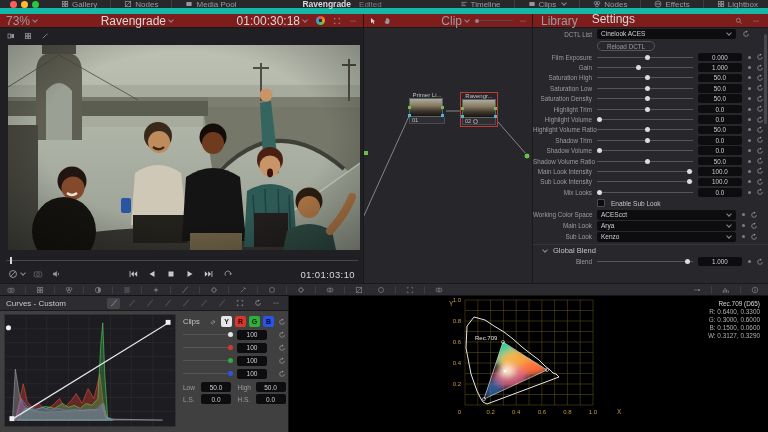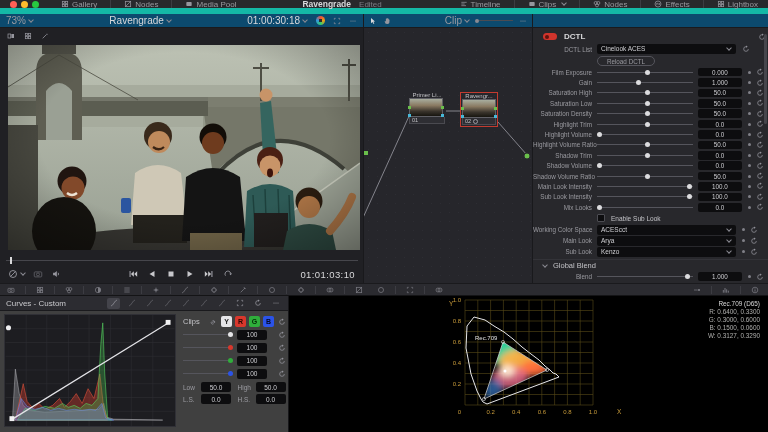--- a/index.html
+++ b/index.html
@@ -10,21 +10,21 @@
   .t6{font-size:6.5px;} .t7{font-size:7.5px;}
   .bright{color:#d8d8da;} .dim{color:#7c7c84;}
   .ic{width:10px;height:10px;fill:none;stroke:#96969e;stroke-width:1.1;flex:0 0 auto;}
   .ic.small{width:8px;height:8px;}
   .sep{width:1px;height:8px;background:#3c3c42;margin:0 7px;}
   
   #topbar{left:0;top:0;width:768px;height:14px;background:#28282c;border-bottom:6px solid #14b8a6;display:flex;align-items:center;font-size:8px;}
   .tl{width:7px;height:7px;border-radius:50%;margin-right:4px;}
   .btn{display:flex;align-items:center;gap:3px;padding:0 6px;height:100%;color:#9a9aa0;}
   
-  #row2{left:0;top:14px;width:768px;height:14px;background:#0c4a6e;border-bottom:1px solid #1a1a1d;display:flex;font-size:10px;}
+  #row2{left:0;top:14px;width:768px;height:14px;background:#7f1d1d;border-bottom:1px solid #1a1a1d;display:flex;font-size:12px;}
   .chev{width:4px;height:4px;border-right:1px solid #8a8a92;border-bottom:1px solid #8a8a92;transform:rotate(45deg);margin-left:3px;margin-top:-2px;}
   
   #viewer{left:0;top:28px;width:363px;height:255px;background:#202024;}
   #nodepane{left:363px;top:28px;width:170px;height:255px;background:#26262b;border-left:1px solid #19191c;border-right:1px solid #19191c;
     background-image:radial-gradient(#2d2d33 0.6px, transparent 0.7px);background-size:9px 9px;}
   #settings{left:533px;top:28px;width:235px;height:255px;background:#28282c;overflow:hidden;}
   
   .srow{display:flex;align-items:center;height:10.4px;padding-right:18px;}
   .slabel{width:64px;text-align:right;font-size:6.3px;color:#9a9aa0;padding-right:5px;flex:0 0 auto;white-space:nowrap;}
   .track{position:relative;width:96px;height:1px;background:#55555c;flex:0 0 auto;}
@@ -300,20 +300,31 @@
           <span>Clip</span>
           <span class="chev"></span>
         </span>
       <span style="width:4px;height:4px;border-radius:50%;background:#8a8a92;margin-left:6px"></span>
       <span style="width:34px;height:1px;background:#4c4c52"></span>
       <svg class="ic small" style="margin-left:6px">
           <use href="#s-dots"></use>
         </svg>
     </div>
 
+    <div class="row" style="flex:1;padding:0 8px">
+      <span>Library</span>
+      <span class="bright" style="margin-left:14px;position:relative;padding-bottom:2px;border-bottom:2px solid #e0453a">Settings</span>
+      <span style="flex:1"></span>
+      <svg class="ic small">
+          <use href="#s-search"></use>
+        </svg>
+      <svg class="ic small" style="margin-left:9px">
+          <use href="#s-dots"></use>
+        </svg>
+    </div>
   </div>
 
   <div id="viewer" class="abs">
     <div class="row" style="height:16px;padding:0 7px;gap:9px">
       <svg class="ic small">
           <use href="#s-split"></use>
         </svg>
       <svg class="ic small">
           <use href="#s-grid"></use>
         </svg>
@@ -469,30 +480,20 @@
         <span class="port" style="right:-2px;bottom:-1px;background:#47b8d8"></span>
       </div>
       <div class="numstrip">
           <span>02</span>
         <span style="width:5px;height:5px;border-radius:50%;border:1px solid #9a9aa0"></span>
       </div>
     </div>
   </div>
 
   <div id="settings" class="abs">
-    <div class="row" style="height:13px;padding:0 2px 0 10px;margin-top:2px">
-      <span style="width:14px;height:7px;border-radius:4px;background:#d0342c;position:relative">
-          <span style="position:absolute;left:1.5px;top:1.5px;width:4px;height:4px;border-radius:50%;background:#5e120e"></span>
-        </span>
-      <span class="bright" style="font-weight:bold;font-size:8px;margin-left:7px">DCTL</span>
-      <span style="flex:1"></span>
-      <svg class="rst ic small">
-          <use href="#s-reset"></use>
-        </svg>
-    </div>
     <div class="srow" style="height:12px">
       <span class="slabel">DCTL List</span>
       <span class="drop">
           <span>Cinelook ACES</span>
           <span class="chev"></span>
         </span>
       <span style="flex:1"></span>
       <svg class="rst ic small">
           <use href="#s-reset"></use>
         </svg>

